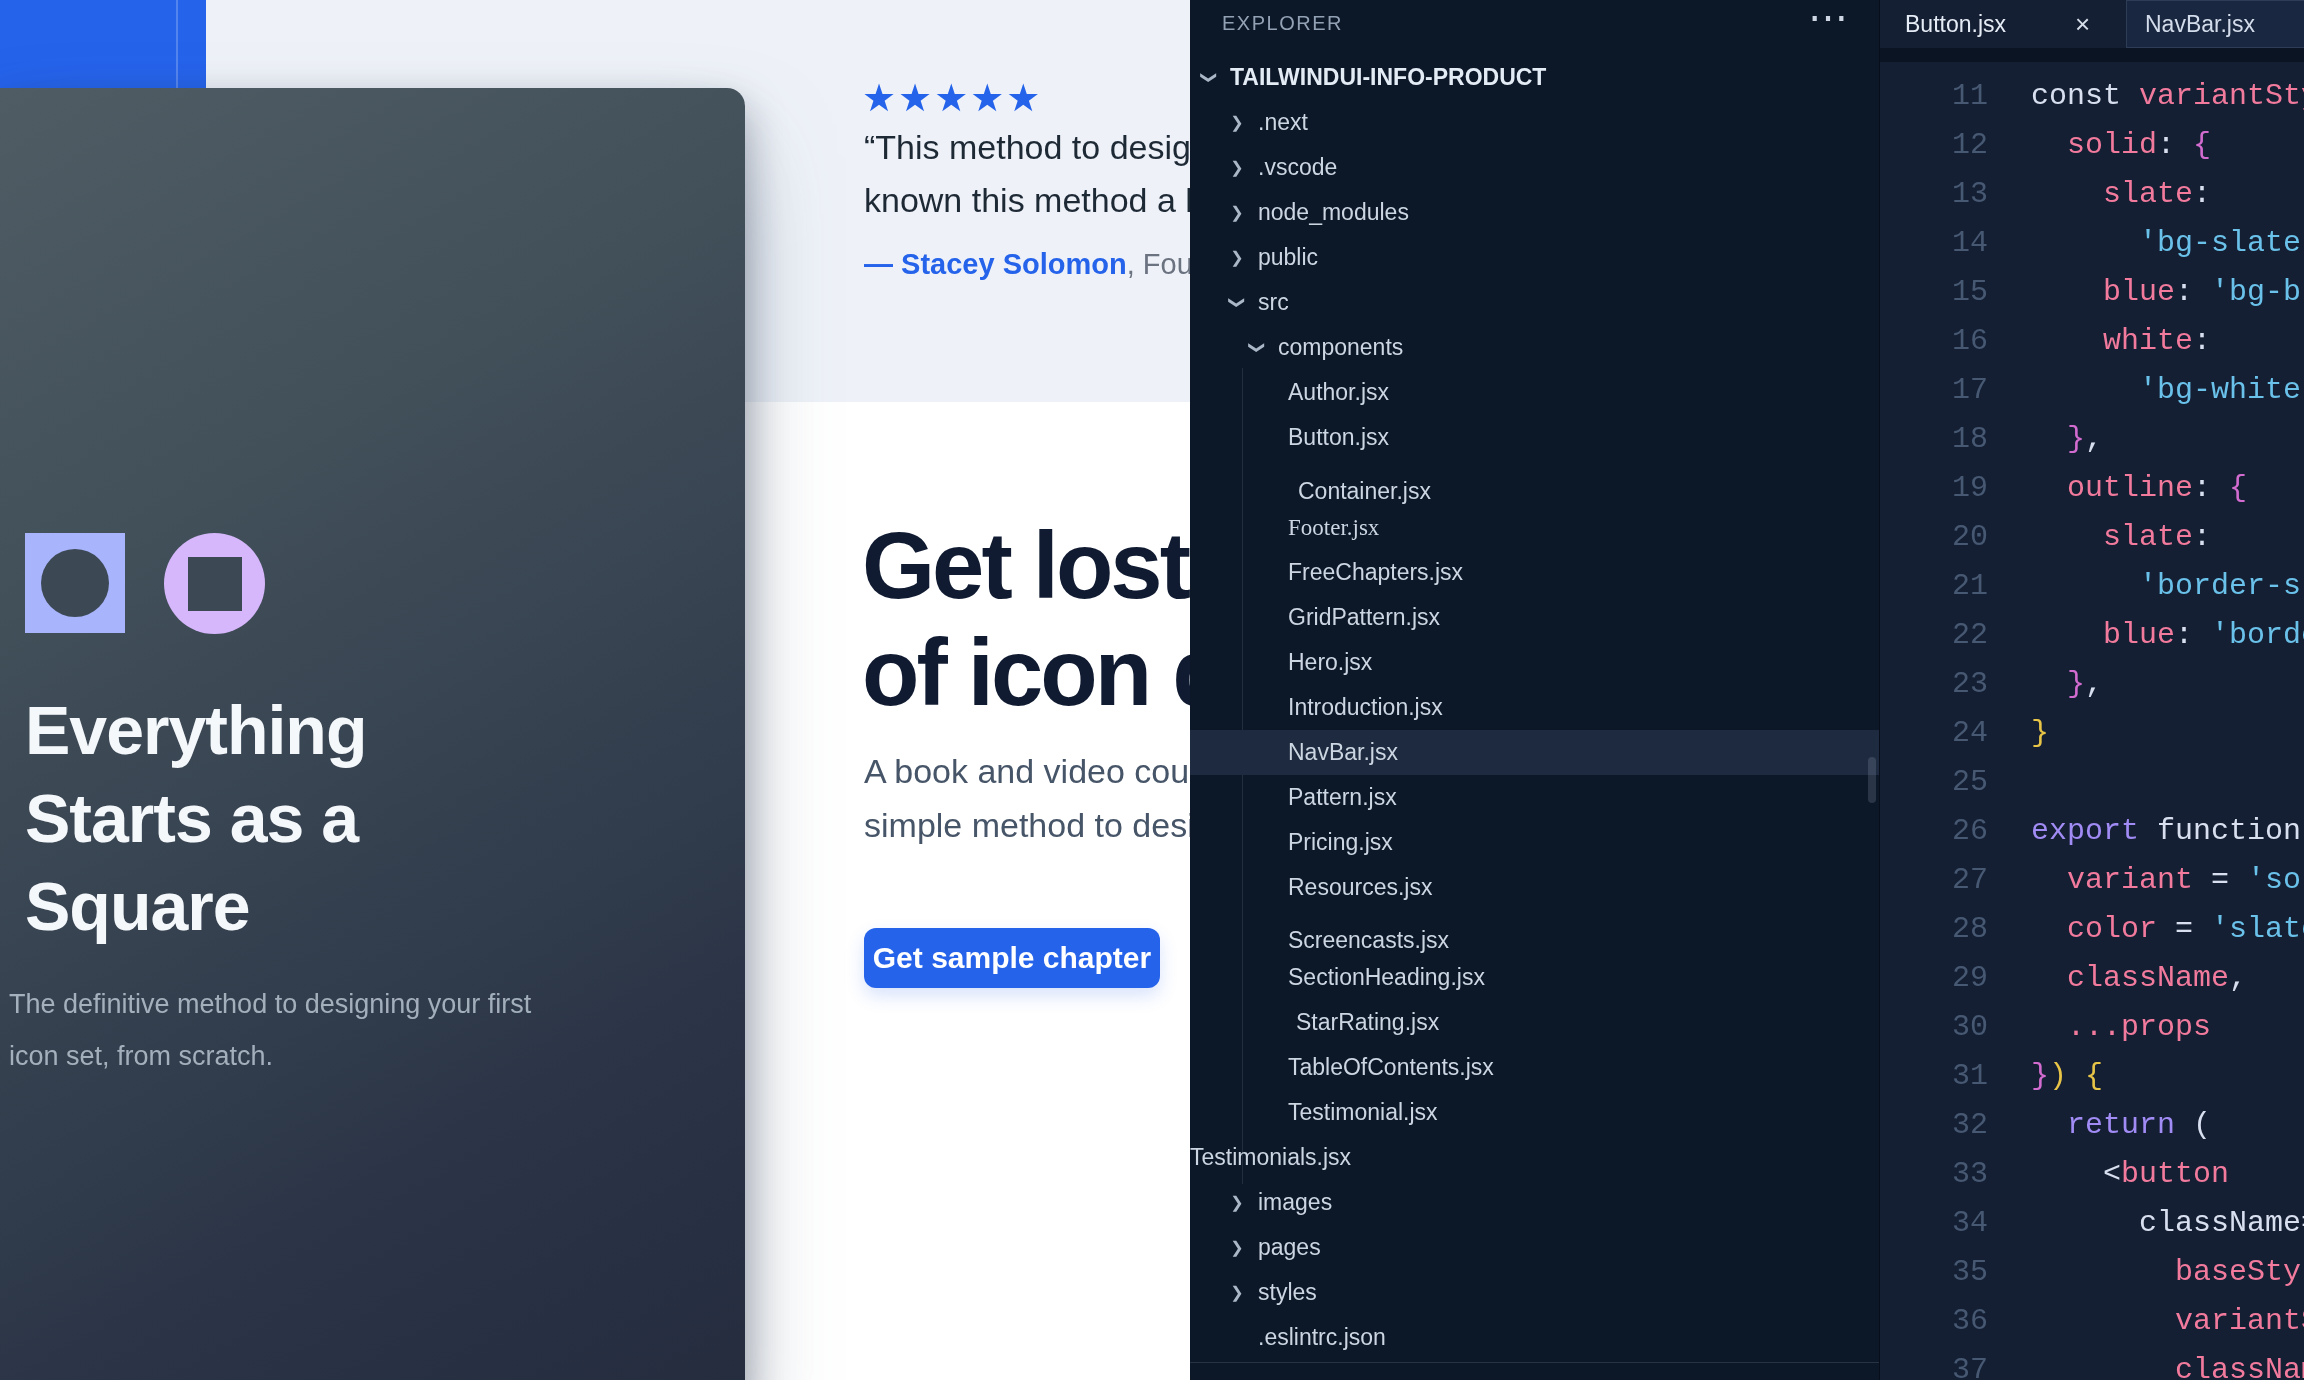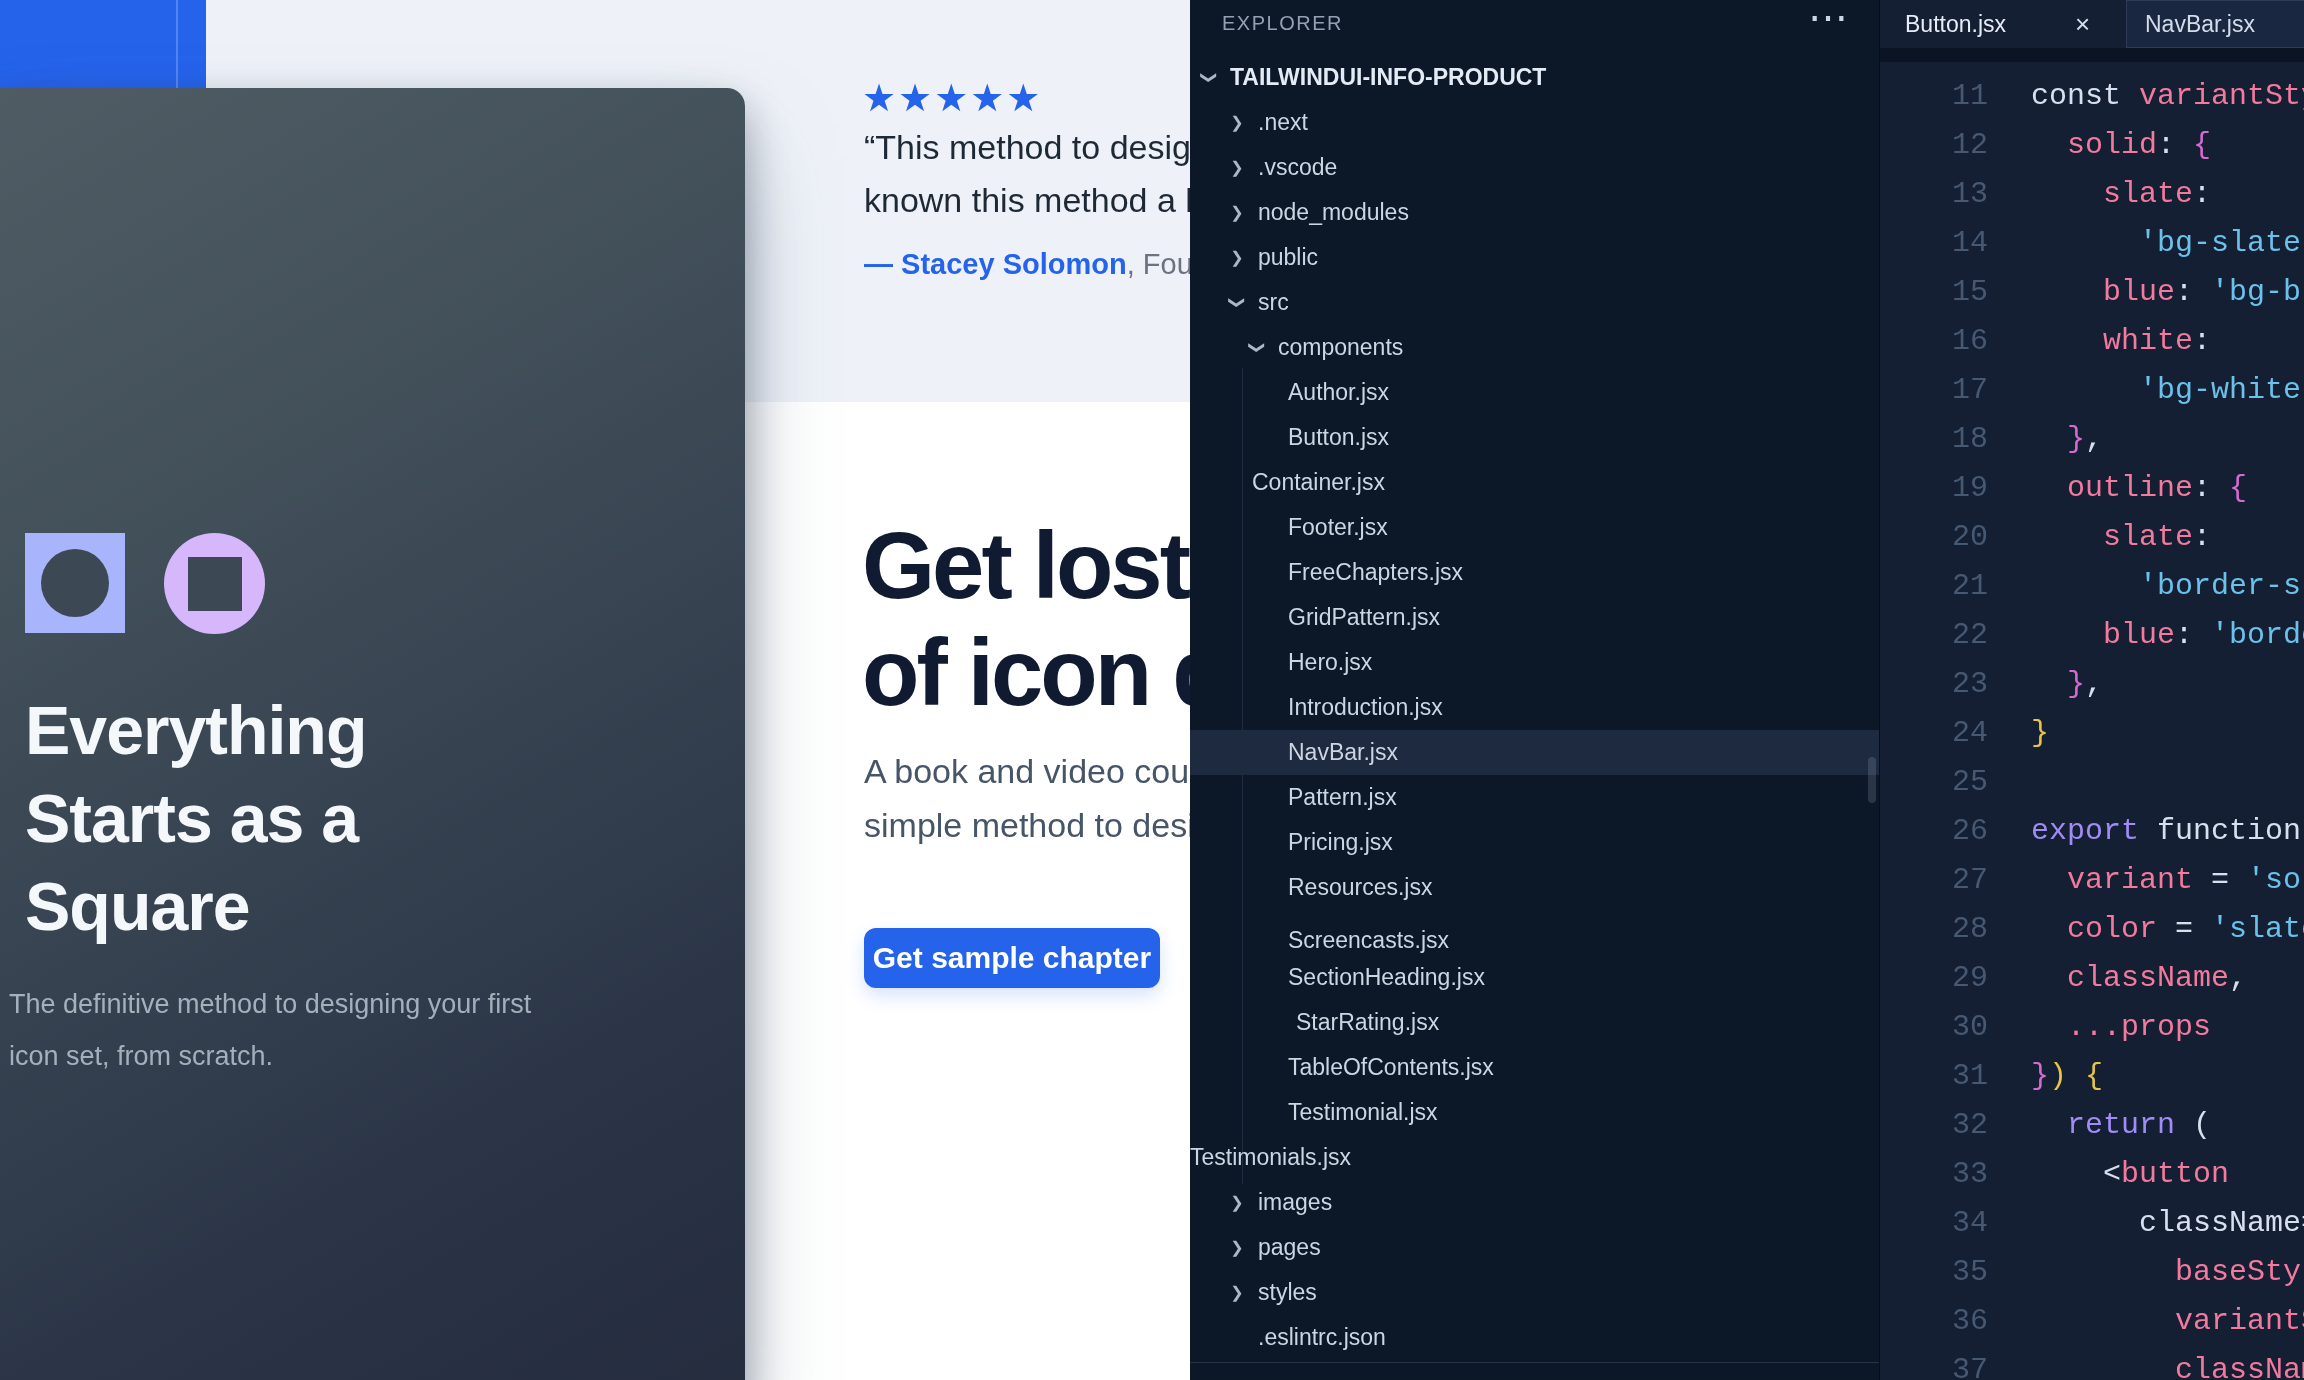--- a/index.html
+++ b/index.html
@@ -156,25 +156,25 @@
         <div class="row" style="padding-left: 54px;">
           <span class="chev down">❯</span>
           <span class="lbl">components</span>
         </div>
         <div class="row" style="padding-left: 98px;">
           <span class="lbl" style="margin-left: 0px;">Author.jsx</span>
         </div>
         <div class="row" style="padding-left: 98px;">
           <span class="lbl" style="margin-left: 0px;">Button.jsx</span>
         </div>
-        <div class="row" style="padding-left: 62px;">
+        <div class="row" style="padding-left: 108px; align-items: flex-end;">
           <span class="lbl" style="margin-left: 0px;">Container.jsx</span>
         </div>
         <div class="row" style="padding-left: 98px;">
-          <span class="lbl" style="margin-left: 0px;">Footer.jsx</span>
+          <span class="lbl" style="margin-left: 0px; font-family: Liberation Serif, serif;">Footer.jsx</span>
         </div>
         <div class="row" style="padding-left: 98px;">
           <span class="lbl" style="margin-left: 0px;">FreeChapters.jsx</span>
         </div>
         <div class="row" style="padding-left: 98px;">
           <span class="lbl" style="margin-left: 0px;">GridPattern.jsx</span>
         </div>
         <div class="row" style="padding-left: 98px;">
           <span class="lbl" style="margin-left: 0px;">Hero.jsx</span>
         </div>

